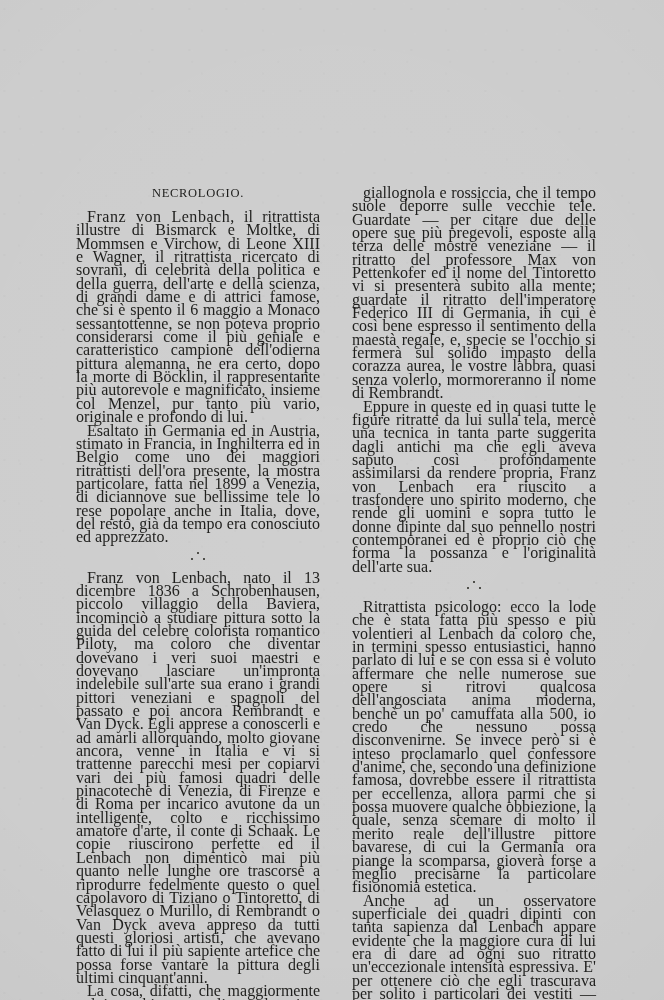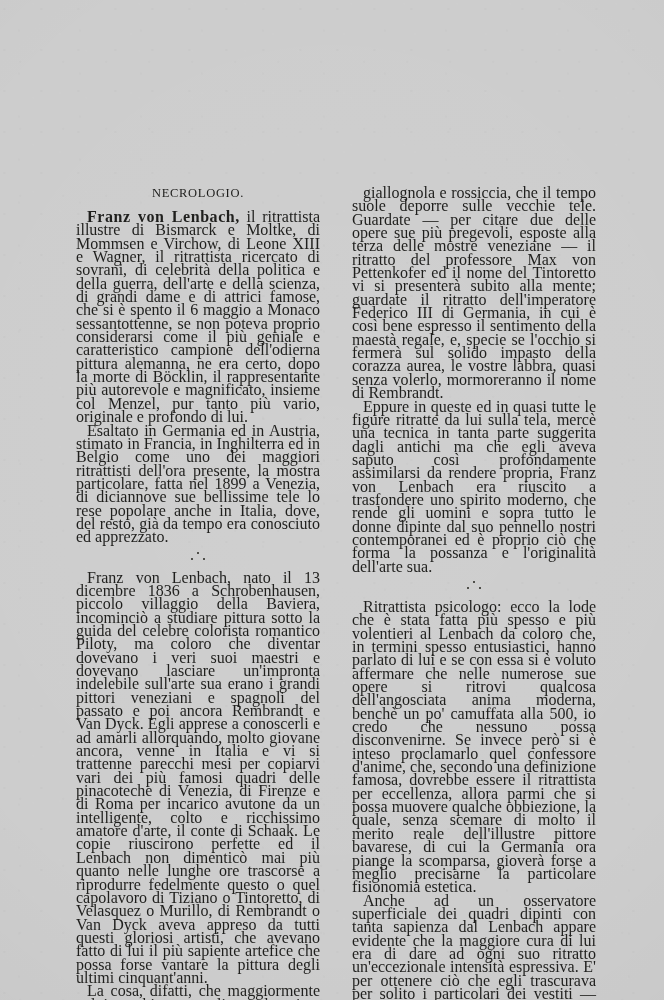--- a/index.html
+++ b/index.html
@@ -75,21 +75,21 @@
     line-height: 13.35px;
     text-align: justify;
     text-justify: inter-word;
     text-indent: 11px;
     hyphens: none;
     color: #1f1f1d;
     -webkit-font-smoothing: none;
   }
 
   .lead {
-    font-weight: bold;
+    font-weight: normal;
     letter-spacing: 0.55px;
   }
   .ital { }
 
   .asterism {
     position: relative;
     height: 22px;
     margin: 3px 0 2px 0;
   }
   .asterism i {

